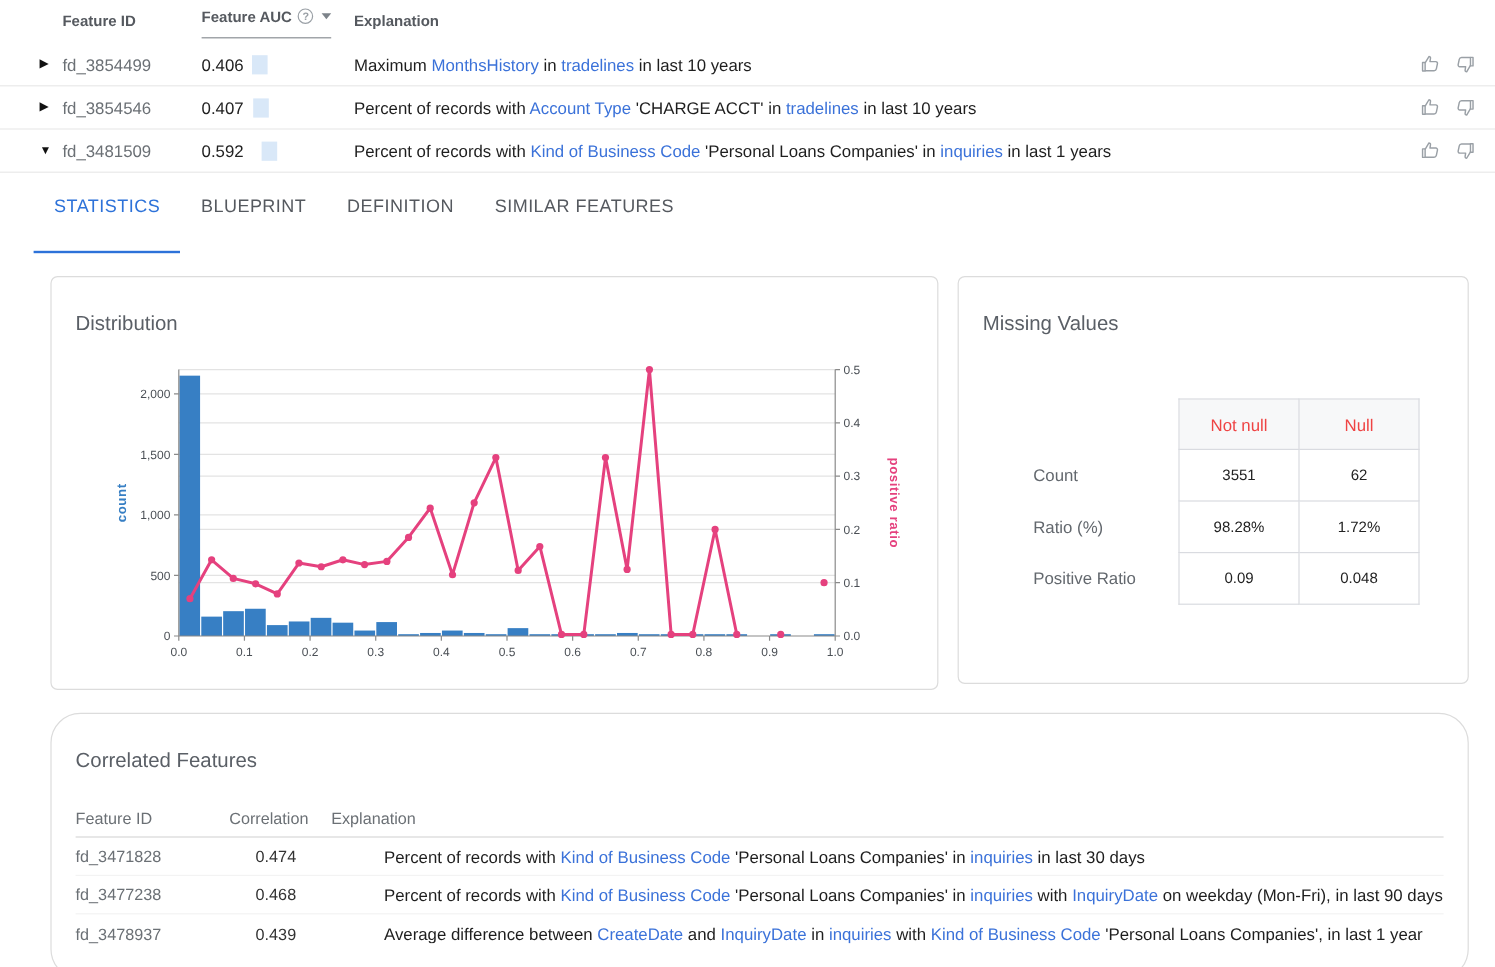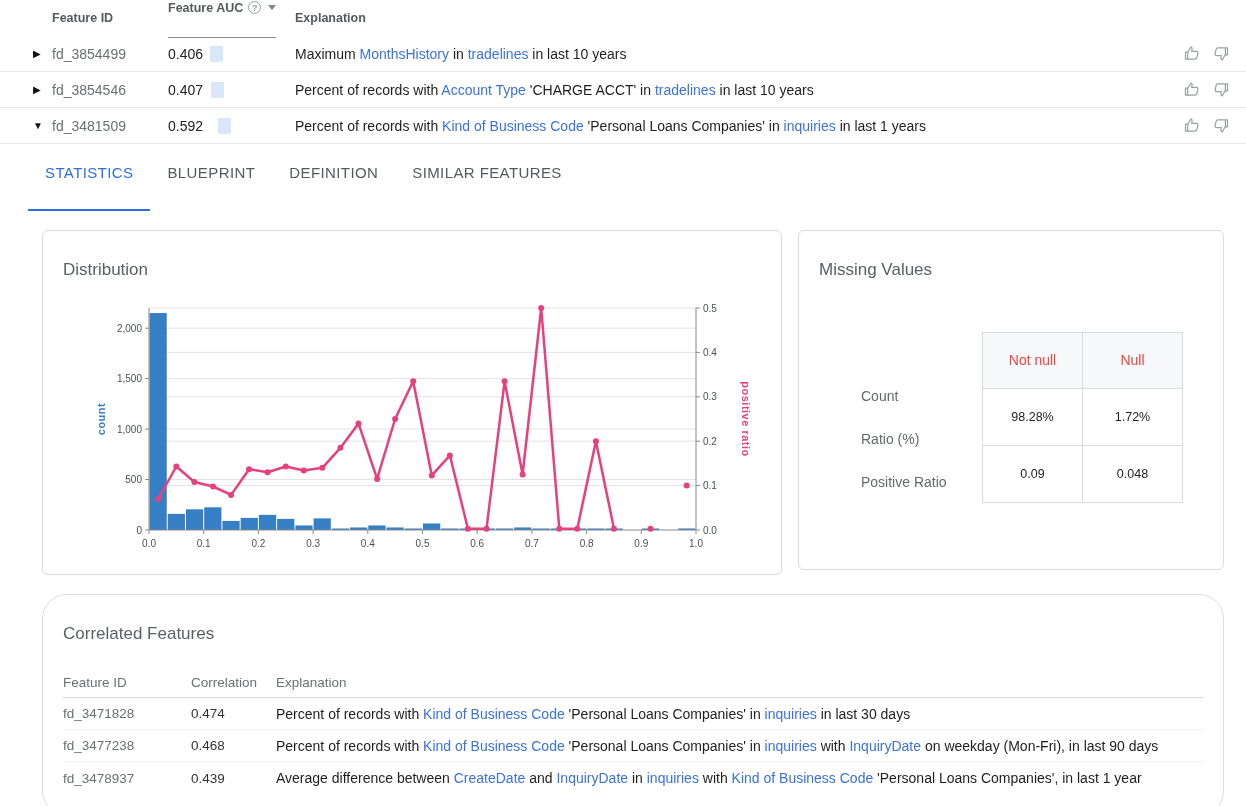--- a/index.html
+++ b/index.html
@@ -19,21 +19,21 @@
   }
   .ft-header { height:36px; border-bottom:none; }
   .ft-data   { height:36px; }
   .cell-exp  { width:19px; font-size:10px; color:#111; cursor:pointer; }
   .cell-id   { width:116px; font-size:14px; color:#6b7075; }
   .cell-auc  { width:127px; font-size:14px; color:#222; position:relative; }
   .cell-expl { flex:1; font-size:14px; color:#1e1e1e; white-space:nowrap; overflow:hidden; }
   .cell-act  { width:78px; display:flex; justify-content:flex-end; gap:13px; }
   .hdr-label { font-size:12.5px; font-weight:bold; color:#55595f; }
   .auc-hdr   { display:inline-flex; align-items:center; gap:5px;
-               border-bottom:1px solid #8a8f95; padding-bottom:22px; cursor:pointer; }
+               border-bottom:1px solid #8a8f95; padding-bottom:10px; cursor:pointer; }
   .help-icon { width:13px; height:13px; border:1px solid #9aa0a6; border-radius:50%;
                color:#9aa0a6; font-size:9px; font-weight:bold; line-height:12px;
                text-align:center; display:inline-block; }
   .caret-dn  { width:0; height:0; border-left:4px solid transparent;
                border-right:4px solid transparent; border-top:5px solid #7d838a;
                display:inline-block; margin-left:2px; }
   .auc-chip  { position:absolute; top:50%; margin-top:-8px; width:13px; height:16px;
                background:#d9e8f8; }
   .thumb-btn { cursor:pointer; display:inline-flex; }
 
@@ -64,21 +64,21 @@
                  color:#222; border:1px solid #d9dbe0; background:#fff; }
 
   
   .cf-table { margin-top:24px; }
   .cf-row { display:flex; align-items:center; height:32px; padding-left:0; }
   .cf-hdr { border-bottom:1px solid #d8d8d8; height:30px; }
   .cf-hdr .cf-id, .cf-hdr .cf-corr, .cf-hdr .cf-expl { font-size:13.5px; color:#6b7075; }
   .cf-id   { width:128px; font-size:13.5px; color:#6b7075; }
   .cf-corr { width:85px;  font-size:13.5px; color:#333; }
   .cf-expl { flex:1; font-size:14px; color:#1e1e1e; white-space:nowrap; overflow:hidden; }
-  .cf-data { border-bottom:1px solid #f3f3f3; }
+  .cf-data { border-bottom:1px solid #f3f3f3;gap:22px; }
   .cf-data:last-child { border-bottom:none; }
 </style>
 </head>
 <body>
 
 <section>
   <div class="ft-row ft-header">
     <div class="cell-exp"></div>
     <div class="cell-id hdr-label">Feature ID</div>
     <div class="cell-auc">
@@ -308,20 +308,24 @@
         <div>Ratio (%)</div>
         <div>Positive Ratio</div>
       </div>
       <table class="mv-table">
         <tbody>
             <tr>
           <th>Not null</th>
           <th>Null</th>
         </tr>
         <tr>
+          <td>3551</td>
+          <td>62</td>
+        </tr>
+        <tr>
           <td>98.28%</td>
           <td>1.72%</td>
         </tr>
         <tr>
           <td>0.09</td>
           <td>0.048</td>
         </tr>
       </tbody>
         </table>
     </div>

